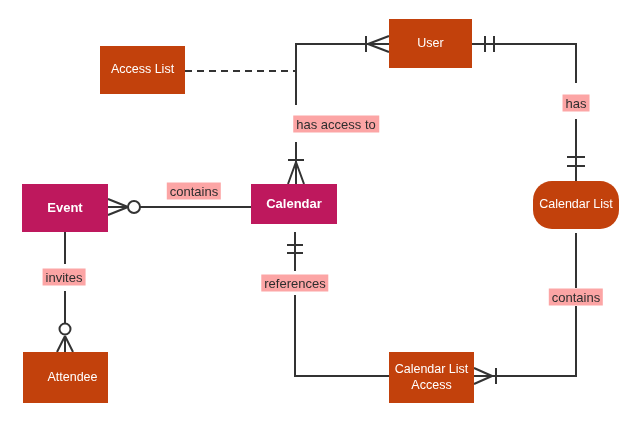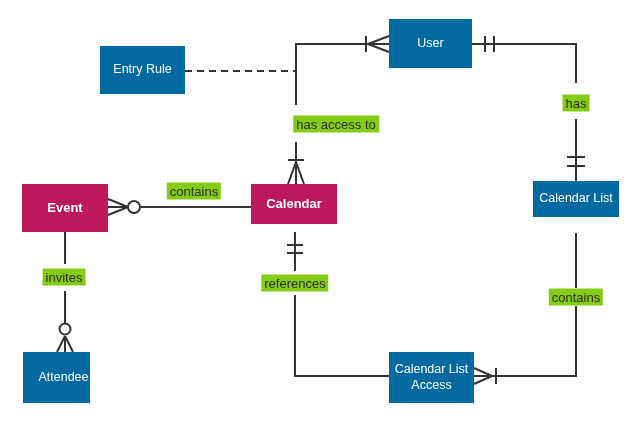--- a/index.html
+++ b/index.html
@@ -21,35 +21,35 @@
     display: flex;
     align-items: center;
     justify-content: center;
     text-align: center;
     color: #ffffff;
     font-size: 12.5px;
     line-height: 1.25;
     box-sizing: border-box;
     padding: 2px;
   }
-  .entity.green { background: #0369a1; font-weight: 400; }
+  .entity.green { background: #c2410c; font-weight: 400; }
   .entity.orange { background: #be185d; font-weight: 700; font-size: 13px; }
 
   .e-access-rule   { left: 100px; top: 46px;  width: 85px; height: 48px; }
   .e-user          { left: 389px; top: 19px;  width: 83px; height: 49px; }
   .e-event         { left: 22px;  top: 184px; width: 86px; height: 48px; }
   .e-calendar      { left: 251px; top: 184px; width: 86px; height: 40px; }
-  .e-calendar-list { left: 533px; top: 181px; width: 86px; height: 36px; }
-  .e-attendee      { left: 23px;  top: 352px; width: 67px; height: 51px; padding-left: 16px; }
+  .e-calendar-list { left: 533px; top: 181px; width: 86px; height: 48px; border-radius: 19px; }
+  .e-attendee      { left: 23px;  top: 352px; width: 85px; height: 51px; padding-left: 16px; }
   .e-cal-list-entry{ left: 389px; top: 352px; width: 85px; height: 51px; }
 
   .rel-label {
     position: absolute;
     transform: translate(-50%, -50%);
-    background: #84cc16;
+    background: #fca5a5;
     color: #2d2d2d;
     font-size: 13px;
     white-space: nowrap;
     padding: 1px 3px;
   }
   .l-contains-left { left: 194px; top: 191px; }
   .l-has-access-to { left: 296px; top: 124px; margin-left: 40px; }
   .l-has           { left: 576px; top: 103px; }
   .l-invites       { left: 64px;  top: 277px; }
   .l-references    { left: 295px; top: 283px; }
@@ -121,21 +121,21 @@
     <g>
       <path d="M140 207 H251"></path>
 
       <g>
         <path d="M108 207 H128 M128 207 L108 199 M128 207 L108 215"></path>
         <circle cx="134" cy="207" r="6"></circle>
       </g>
     </g>
   </svg>
 
-  <div class="entity green e-access-rule">Entry Rule</div>
+  <div class="entity green e-access-rule">Access List</div>
 
   <div class="entity green e-user">User</div>
 
   <div class="entity orange e-event">Event</div>
 
   <div class="entity orange e-calendar">Calendar</div>
 
   <div class="entity green e-calendar-list">Calendar List</div>
 
   <div class="entity green e-attendee">Attendee</div>

